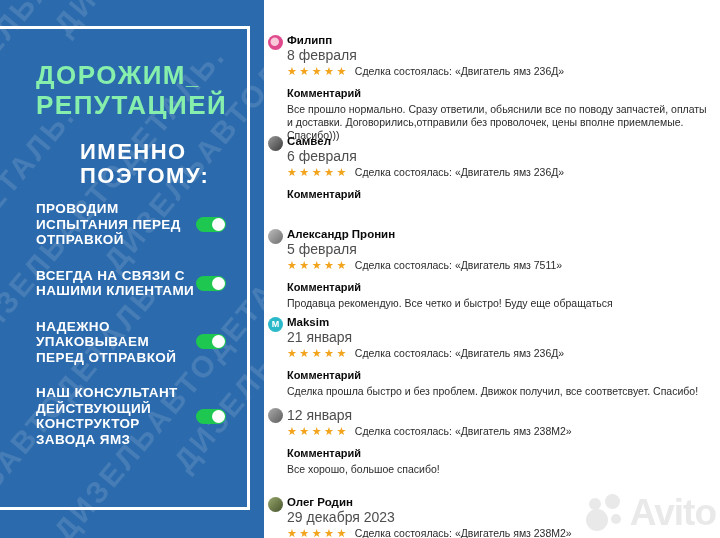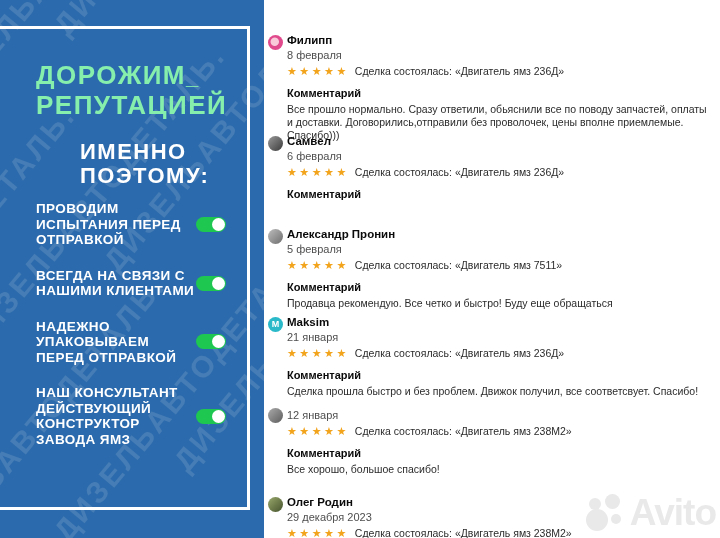--- a/index.html
+++ b/index.html
@@ -68,21 +68,21 @@
   }
   .review:nth-child(1) .avatar{background:radial-gradient(circle at 45% 45%, #f9c9da 0 32%, #e0498c 40%);}
   .review:nth-child(2) .avatar{background:linear-gradient(135deg,#9a9a9a,#3a3a3a);}
   .review:nth-child(3) .avatar{background:linear-gradient(135deg,#bdbdbd,#6e6e6e);}
   .review:nth-child(4) .avatar{background:#29b9c8;}
   .review:nth-child(5) .avatar{background:linear-gradient(135deg,#ababab,#5c5c5c);}
   .review:nth-child(6) .avatar{background:linear-gradient(135deg,#9aa86d,#44522c);}
 
   .rbody { margin-left:19px; }
   .rname { font-size:11.5px; font-weight:bold; color:#0a0a0a; line-height:13px; }
-  .rdate { font-size:11px; color:#4e4e4e; line-height:13px; margin-top:2px; }
+  .rdate { font-size:14px; color:#4e4e4e; line-height:13px; margin-top:2px; }
   .rdeal { font-size:10.5px; color:#2b2b2b; line-height:13px; margin-top:3px; }
   .stars { color:#f2a41d; font-size:11px; letter-spacing:2.5px; margin-right:6px; }
   .rclabel { font-size:11px; font-weight:bold; color:#0a0a0a; margin-top:9px; line-height:13px; }
   .rcomment { font-size:10.5px; color:#2b2b2b; line-height:13px; margin-top:3px; max-width:420px; }
 
   
   .avito {
     position:absolute; right:4px; bottom:6px; display:flex; align-items:center;
     gap:4px; color:#e9e9e9; user-select:none;
   }

